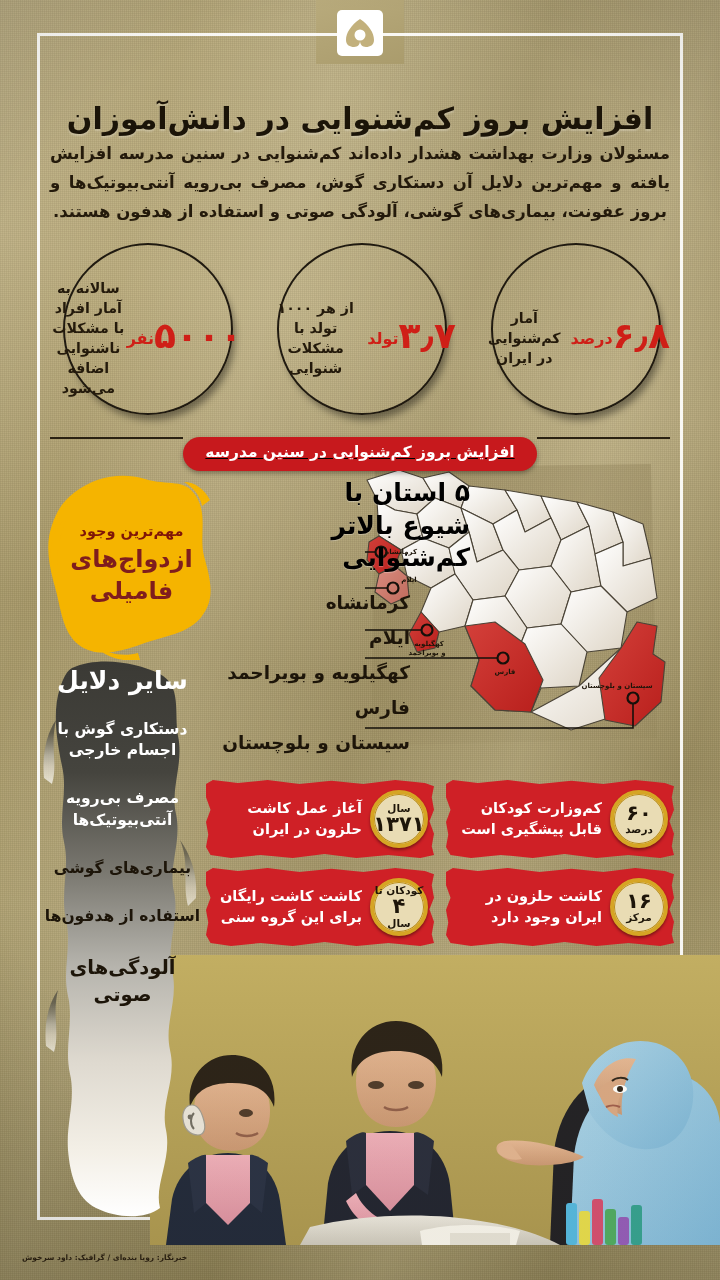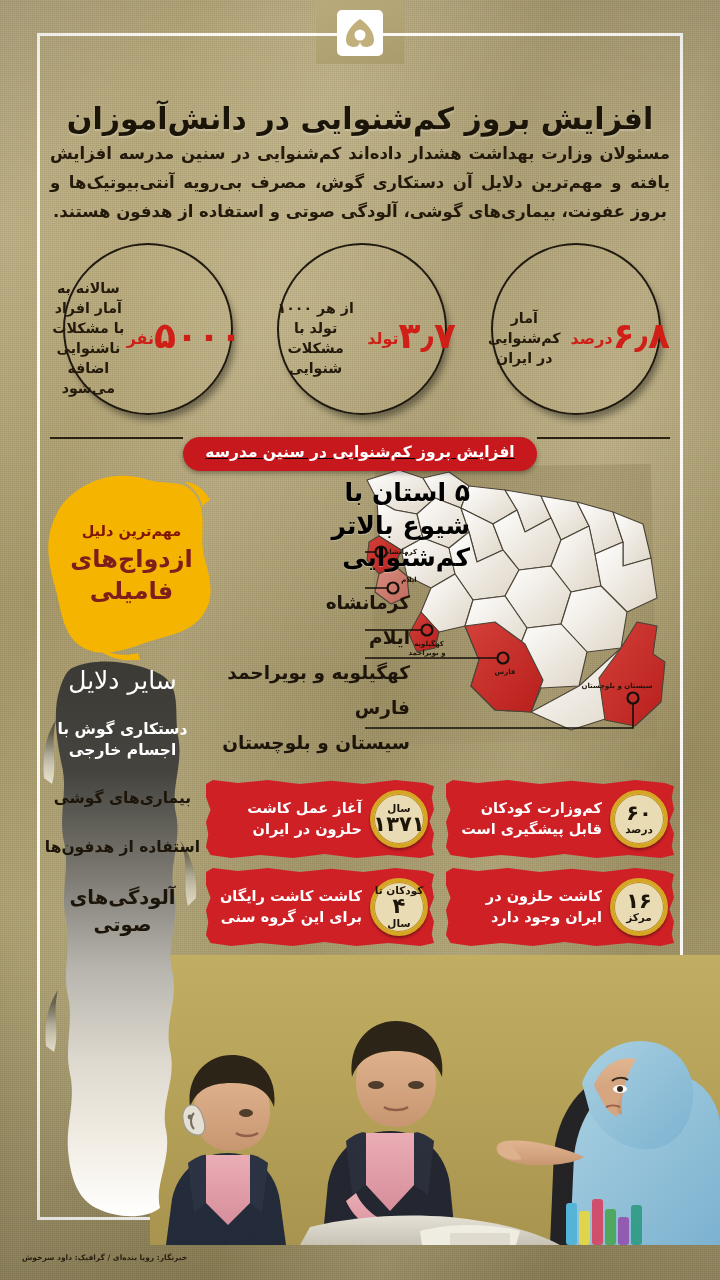--- a/index.html
+++ b/index.html
@@ -126,21 +126,21 @@
     height:35px; display:flex; align-items:center; justify-content:flex-start;
     color:#1d1509; font-size:18.5px; font-weight:bold; white-space:nowrap;
   }
   
   #reasons{
     position:absolute; left:40px; top:660px; width:165px; height:560px; z-index:5;
   }
   #reasons .brush{ position:absolute; inset:0; }
   #reasons .r-list{ position:absolute; inset:0; padding-top:6px; }
   .r-head{
-    color:#ffffff; font-size:25px; font-weight:normal; line-height:1.22;
+    color:#ffffff; font-size:25px; font-weight:bold; line-height:1.22;
     text-align:center; margin-bottom:22px;
   }
   .r-item{
     color:#1d1509; font-size:15.5px; font-weight:bold; line-height:1.38;
     text-align:center; margin-bottom:27px;
   }
   .r-item.on-dark{ color:#ffffff; }
   .r-item.big{ font-size:19.5px; }
   
   #facts{
@@ -225,21 +225,21 @@
 <div id="blob">
   <svg viewBox="0 0 175 190" aria-hidden="true">
     <path d="M31,22 C52,6 78,2 101,9 C124,16 141,8 152,26 C164,45 155,66 160,86
              C166,108 172,128 158,146 C145,164 120,166 98,174 C76,182 52,188 35,175
              C18,162 17,138 11,117 C5,96 1,74 8,55 C13,40 20,30 31,22 Z" fill="#f5b400"></path>
     <path d="M22,48 C18,62 12,78 14,94 L8,96 C4,78 10,58 22,48 Z" fill="#f5b400"></path>
     <path d="M140,12 C150,18 156,26 158,36 L166,30 C160,19 151,12 140,12 Z" fill="#f5b400"></path>
     <path d="M52,176 C64,184 80,187 94,183 L96,190 C78,192 62,188 52,176 Z" fill="#f5b400"></path>
   </svg>
   <div class="blob-txt">
-    <div class="bl-small">مهم‌ترین دلیل</div>
+    <div class="bl-small">مهم‌ترین وجود</div>
     <div class="bl-big">ازدواج‌های فامیلی</div>
   </div>
 </div>
 
 <div id="map-title">۵ استان با شیوع بالاتر کم‌شنوایی</div>
 
 <svg id="map" viewBox="0 0 350 300">
   <defs>
     <linearGradient id="gLight" x1="0" y1="0" x2="1" y2="1">
       <stop offset="0%" stop-color="#ffffff"></stop>
@@ -359,20 +359,21 @@
              C36,538 30,514 28,490 C26,462 36,440 30,414 C24,386 34,362 28,336
              C22,310 32,286 26,260 C20,232 30,208 24,182 C18,156 28,132 22,106
              C17,82 12,52 20,28 C24,16 27,11 32,8 Z" fill="url(#brushGrad)"></path>
     <path d="M16,60 C10,86 18,104 12,124 L4,118 C2,96 6,74 16,60 Z" fill="url(#brushGrad)" opacity=".7"></path>
     <path d="M140,180 C150,204 142,224 148,246 L156,238 C158,214 150,194 140,180 Z" fill="url(#brushGrad)" opacity=".6"></path>
     <path d="M18,330 C12,354 20,372 14,392 L6,386 C4,364 8,344 18,330 Z" fill="url(#brushGrad)" opacity=".65"></path>
   </svg>
   <div class="r-list">
     <div class="r-head">سایر دلایل</div>
     <div class="r-item on-dark">دستکاری گوش با اجسام خارجی</div>
+    <div class="r-item on-dark">مصرف بی‌رویه آنتی‌بیوتیک‌ها</div>
     <div class="r-item">بیماری‌های گوشی</div>
     <div class="r-item">استفاده از هدفون‌ها</div>
     <div class="r-item big">آلودگی‌های صوتی</div>
   </div>
 </div>
 
 <div id="facts">
   <div class="fact">
     <div class="medal">
       <span class="m-top"></span>

